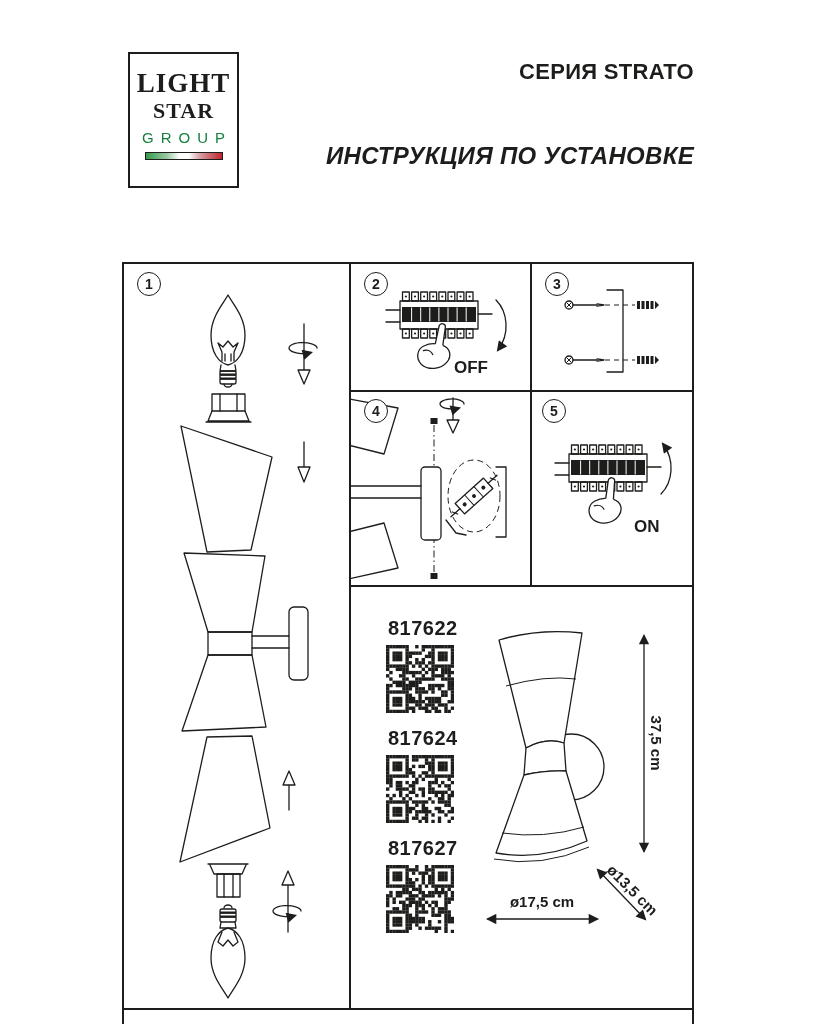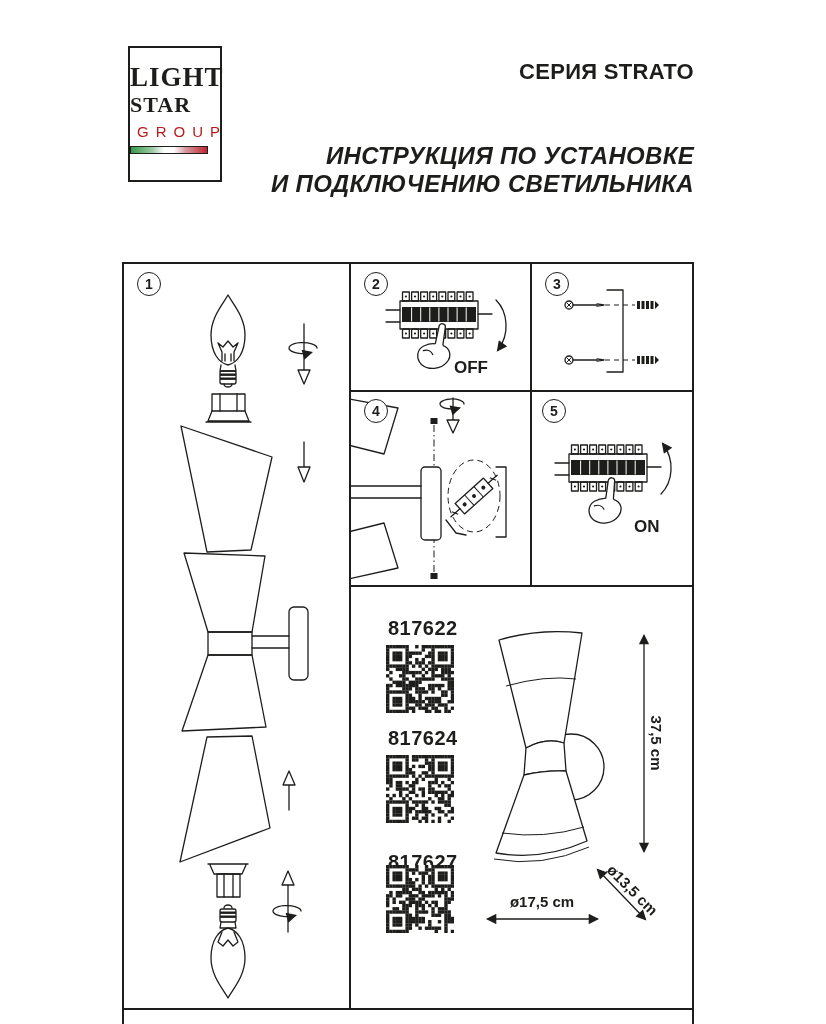--- a/index.html
+++ b/index.html
@@ -9,25 +9,25 @@
   #page{position:relative;width:826px;height:1024px;background:var(--paper);
         font-family:"Liberation Sans",sans-serif;color:var(--ink);overflow:hidden;}
   svg{display:block;}
   svg .ln{stroke:var(--ink);stroke-width:1.3;fill:none;stroke-linecap:round;stroke-linejoin:round;}
   svg .lnthin{stroke:var(--ink);stroke-width:1;fill:none;}
   svg .fill{fill:var(--ink);stroke:none;}
   svg .openarrow{fill:#fff;stroke:var(--ink);stroke-width:1.3;stroke-linejoin:round;}
   svg .white{fill:#fff;stroke:var(--ink);stroke-width:1.3;stroke-linejoin:round;}
   svg text{fill:var(--ink);font-family:"Liberation Sans",sans-serif;font-weight:700;}
   
-  .logo-box{position:absolute;left:128px;top:46px;width:94px;height:136px;border:2px solid var(--ink);
-            box-sizing:border-box;display:flex;flex-direction:column;padding-top:16px;}
+  .logo-box{position:absolute;left:128px;top:52px;width:111px;height:136px;border:2px solid var(--ink);
+            box-sizing:border-box;display:flex;flex-direction:column;align-items:center;padding-top:16px;}
   .logo-w1{font-family:"Liberation Serif",serif;font-weight:700;font-size:27px;line-height:26px;letter-spacing:1px;}
   .logo-w2{font-family:"Liberation Serif",serif;font-weight:700;font-size:22px;line-height:30px;letter-spacing:1px;}
-  .logo-w3{font-size:15px;font-weight:400;letter-spacing:7px;padding-left:7px;margin-top:3px;color:#b91c1c;}
+  .logo-w3{font-size:15px;font-weight:400;letter-spacing:7px;padding-left:7px;margin-top:3px;color:#15803d;}
   .logo-flag{width:78px;height:8px;margin-top:6px;border:1px solid var(--ink);box-sizing:border-box;
              background:linear-gradient(90deg,var(--green) 0%,#9cc9a4 28%,#ffffff 44%,#ffffff 56%,#d49aa0 72%,var(--red) 100%);}
   
   .hdr-top{position:absolute;right:132px;top:58px;text-align:left;font-weight:700;font-size:22px;line-height:28px;letter-spacing:.3px;}
   .hdr-main{position:absolute;right:132px;top:142px;text-align:right;font-weight:700;font-size:24px;line-height:28px;letter-spacing:.3px;font-style:italic;}
   
   .grid{position:absolute;left:122px;top:262px;width:572px;height:748px;border:2px solid var(--ink);box-sizing:border-box;}
   .vline,.hline{position:absolute;background:var(--ink);}
   .panel{position:absolute;}
   .badge{position:absolute;width:24px;height:24px;border:1.6px solid var(--ink);border-radius:50%;
@@ -108,21 +108,20 @@
     <div class="logo-w2">STAR</div>
     <div class="logo-w3">GROUP</div>
     <div class="logo-flag"></div>
   </div>
 
   <div class="hdr-top">
     <div>СЕРИЯ STRATO</div>
   </div>
   <div class="hdr-main">
     <div>ИНСТРУКЦИЯ ПО УСТАНОВКЕ</div>
-    <div>И ПОДКЛЮЧЕНИЮ СВЕТИЛЬНИКА</div>
   </div>
 
   <div class="grid">
     <div class="vline" style="left:225px;top:0;width:1.5px;height:744px"></div>
     <div class="vline" style="left:406px;top:0;width:1.5px;height:321px"></div>
     <div class="hline" style="left:225px;top:126px;width:343px;height:1.5px"></div>
     <div class="hline" style="left:225px;top:321px;width:343px;height:1.5px"></div>
 
     <div class="badge" style="left:13px;top:8px">
         <span>1</span>
@@ -794,21 +793,21 @@
           <rect x="9.6" y="64.0" width="3.35" height="3.35" fill="#1d1d1b"></rect>
           <rect x="12.8" y="64.0" width="3.35" height="3.35" fill="#1d1d1b"></rect>
           <rect x="16.0" y="64.0" width="3.35" height="3.35" fill="#1d1d1b"></rect>
           <rect x="19.2" y="64.0" width="3.35" height="3.35" fill="#1d1d1b"></rect>
           <rect x="32.0" y="64.0" width="3.35" height="3.35" fill="#1d1d1b"></rect>
           <rect x="38.4" y="64.0" width="3.35" height="3.35" fill="#1d1d1b"></rect>
           <rect x="44.8" y="64.0" width="3.35" height="3.35" fill="#1d1d1b"></rect>
           <rect x="51.2" y="64.0" width="3.35" height="3.35" fill="#1d1d1b"></rect>
           <rect x="60.8" y="64.0" width="3.35" height="3.35" fill="#1d1d1b"></rect>
         </svg>
-      <div class="prod-code" style="top:264px">817627</div>
+      <div class="prod-code" style="top:250px">817627</div>
       <svg class="qr" style="top:278px" viewBox="0 0 67.2 67.2">
           <rect x="0" y="0" width="67.2" height="67.2" fill="#fff"></rect>
           <rect x="0.0" y="0.0" width="3.35" height="3.35" fill="#1d1d1b"></rect>
           <rect x="3.2" y="0.0" width="3.35" height="3.35" fill="#1d1d1b"></rect>
           <rect x="6.4" y="0.0" width="3.35" height="3.35" fill="#1d1d1b"></rect>
           <rect x="9.6" y="0.0" width="3.35" height="3.35" fill="#1d1d1b"></rect>
           <rect x="12.8" y="0.0" width="3.35" height="3.35" fill="#1d1d1b"></rect>
           <rect x="16.0" y="0.0" width="3.35" height="3.35" fill="#1d1d1b"></rect>
           <rect x="19.2" y="0.0" width="3.35" height="3.35" fill="#1d1d1b"></rect>
           <rect x="28.8" y="0.0" width="3.35" height="3.35" fill="#1d1d1b"></rect>

